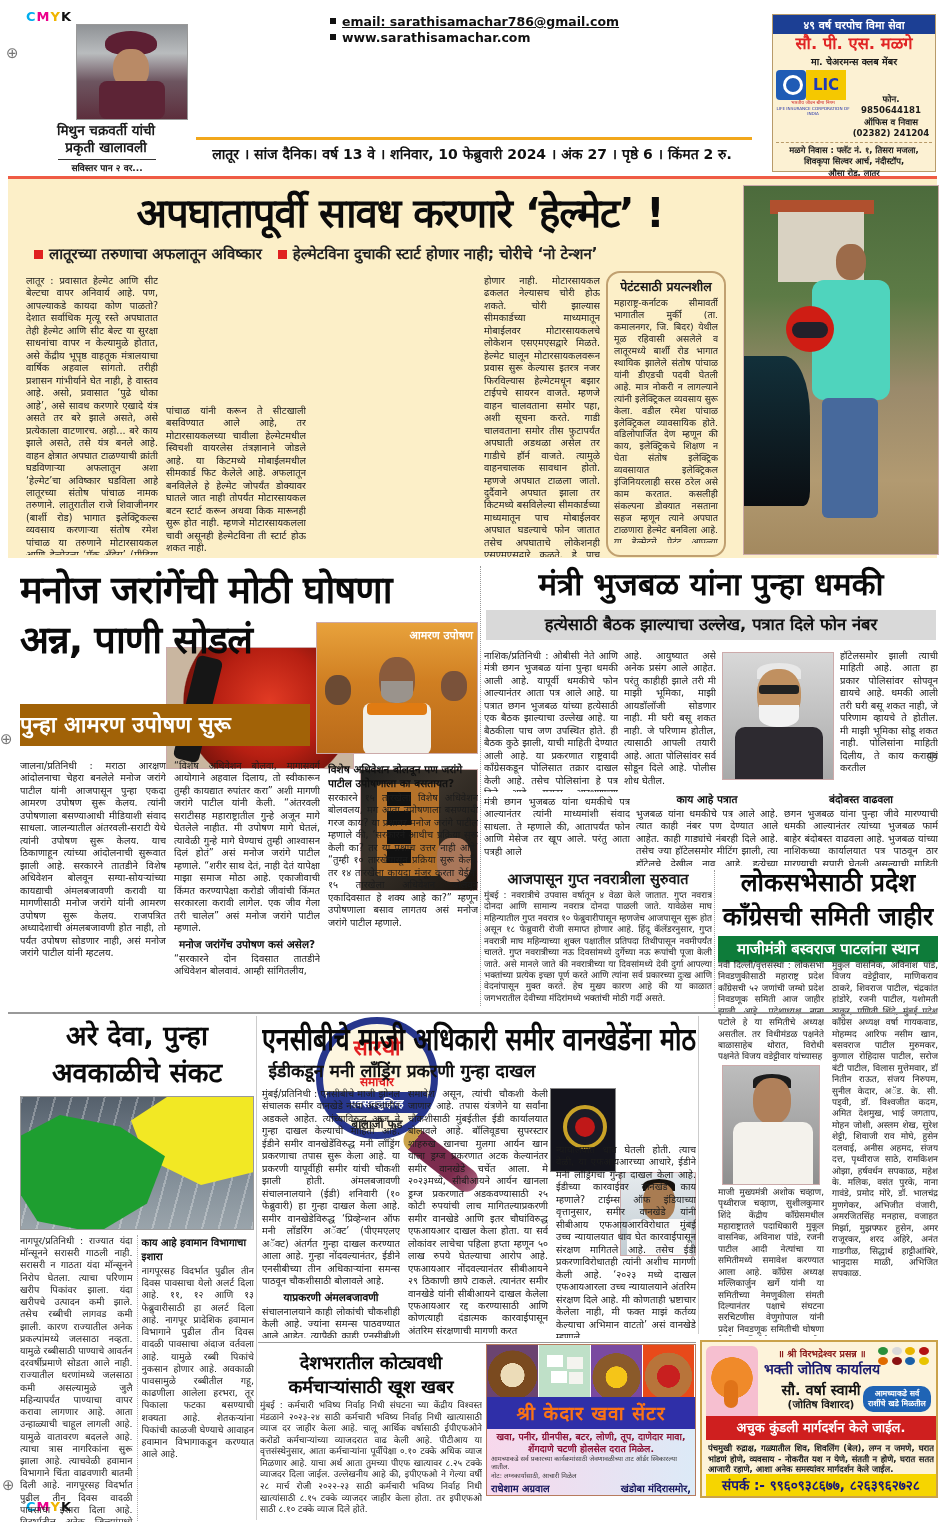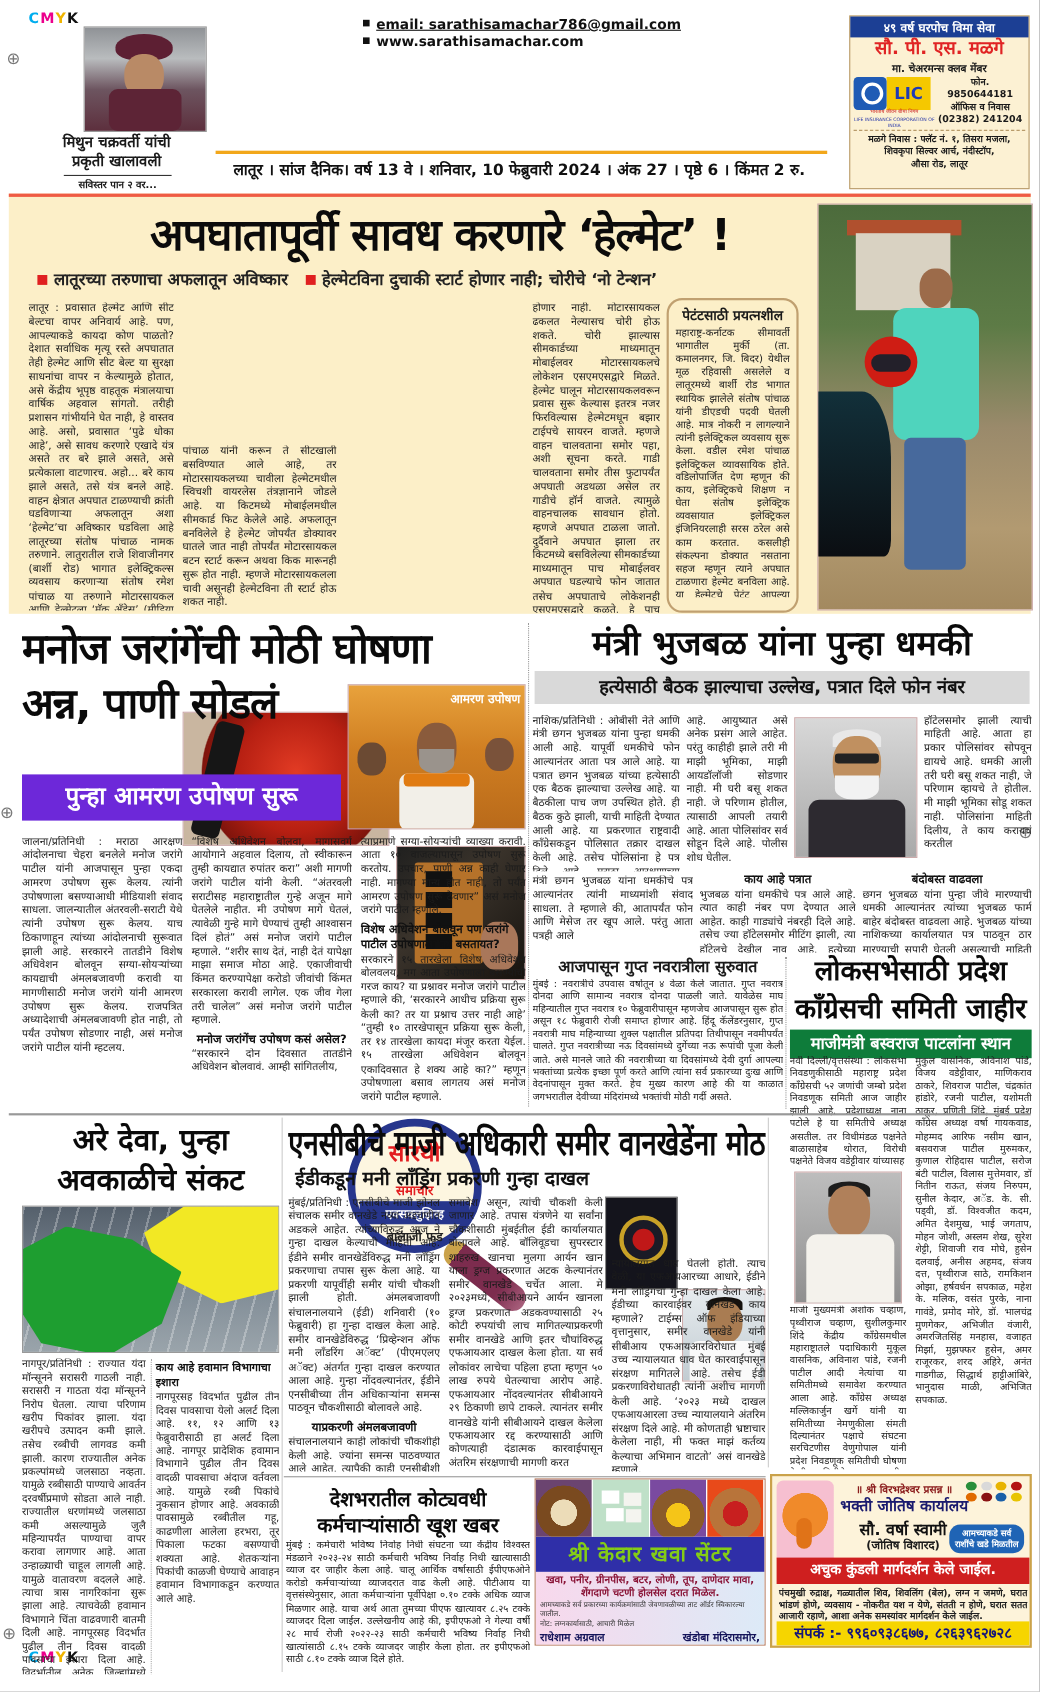--- a/index.html
+++ b/index.html
@@ -36,21 +36,21 @@
   .lic-name { color:#e02424; font-weight:bold; font-size:16.5px; text-align:center; line-height:1.25; }
   .lic-sub { font-weight:bold; font-size:9.5px; text-align:center; }
   .lic-mid { display:flex; margin:2px 3px; }
   .lic-logo { width:74px; }
   .lic-logo-row { display:flex; }
   .lic-blue { width:30px; height:30px; background:#1f5bb5; border-radius:4px; position:relative; }
   .lic-blue::after{ content:""; position:absolute; left:7px; top:5px; width:14px; height:14px; border:3px solid #fff; border-radius:50%; }
   .lic-yellow { width:40px; height:30px; background:#f5c800; color:#1f3bb5; font-weight:bold; font-size:15px; text-align:center; line-height:30px; }
   .lic-tag { font-size:4.6px; color:#c22; text-align:center; line-height:1.3; }
   .lic-tag2 { font-size:4.2px; color:#23a; text-align:center; }
-  .lic-phone { flex:1; text-align:center; font-weight:bold; font-size:8.6px; line-height:1.35; }
+  .lic-phone { flex:1; text-align:center; font-weight:bold; font-size:8.6px; line-height:1.35;margin-top:24px; }
   .lic-addr { font-weight:bold; font-size:8.4px; text-align:center; line-height:1.35; border-top:1px dashed #b89b6a; margin:1px 3px 0; padding-top:2px; }
 
   
   .panel { background:#fcefc8; border-top:3px solid #ef5b44; }
   .h1-main { font-size:40px; font-weight:bold; color:#0b0b0b; text-align:center; white-space:nowrap; letter-spacing:-1px; }
   .kickers { display:flex; gap:16px; font-size:15px; font-weight:bold; color:#222; white-space:nowrap; }
   .rsq { display:inline-block; width:9px; height:9px; background:#e02020; margin-right:6px; }
   .photo { border:1px solid #caa; }
   .tankp { background:radial-gradient(circle at 55% 45%, #e23b24 0%, #b61f12 45%, #7e140c 70%, #c9b6a0 71%); position:relative; }
   .tankp .strap { position:absolute; left:18px; top:8px; width:26px; height:106px; background:#161616; transform:rotate(14deg); border-radius:6px; }
@@ -72,21 +72,21 @@
   .mag-t1 { color:#e31e20; font-weight:bold; font-size:21px; margin-top:14px; line-height:1; }
   .mag-t2 { color:#e31e20; font-weight:bold; font-size:12px; line-height:1.2;margin-top:16px; }
   .mag-band { background:#27368c; color:#fff; font-weight:bold; font-size:11px; margin:3px 4px; padding:3px 0; }
   .mag-by { font-weight:bold; font-size:11.5px; color:#222; }
   .mag-handle { position:absolute; left:96px; top:104px; width:88px; height:24px; background:linear-gradient(90deg,#caa24a 0 12px,#7c2c4e 12px 70%,#a8607c 100%); border-radius:12px; transform:rotate(38deg); transform-origin:left center; }
   .patent { border:2px solid #c0a070; border-radius:14px; background:transparent; padding:5px 6px; }
   .patent-title { font-weight:bold; font-size:12.5px; text-align:center; margin-bottom:2px; }
 
   
   .h1-jar { font-size:38px; font-weight:bold; letter-spacing:-1px; white-space:nowrap; color:#0a0a0a; }
-  .banner-red { background:#6d28d9; color:#fff; font-weight:bold; font-size:22px; text-align:center; }
+  .banner-red { background:#a16207; color:#fff; font-weight:bold; font-size:22px; }
   .h1-bhu { font-size:31px; font-weight:bold; text-align:center; white-space:nowrap; color:#0a0a0a; }
   .graybar { background:#d9d9d9; color:#111; font-weight:bold; font-size:16.5px; text-align:center; }
   .subh { font-weight:bold; font-size:10.5px; text-align:center; margin:2px 0; color:#111; }
   .subh-l { font-weight:bold; font-size:10.5px; margin:2px 0; color:#111; }
   .col { font-size:9.6px; }
   .greenbar { background:#0e7c3a; color:#fff; font-weight:bold; font-size:15px; text-align:center; }
   .h1-cong { font-size:25px; font-weight:bold; text-align:center; white-space:nowrap; color:#0a0a0a; }
   .h1-sm { font-size:27px; font-weight:bold; text-align:center; white-space:nowrap; color:#0a0a0a; }
   .h1-wan { font-size:25px; font-weight:bold; text-align:center; white-space:nowrap; transform:scaleY(1.25); transform-origin:top center; color:#0a0a0a; }
   .sub-wan { font-weight:bold; font-size:17.5px; text-align:center; white-space:nowrap; color:#111; }
@@ -129,21 +129,21 @@
   .khawa { border:1px solid #b77b5e; background:#fff; overflow:hidden; }
   .khawa-strip { display:flex; height:52px; }
   .khawa-strip .t { flex:1; border-right:1px solid #fff; position:relative; }
   .t1 { background:radial-gradient(circle at 50% 58%, #ecdcb8 0 30%, #7a4a1f 31% 62%, #6b4470 63%); }
   .t2 { background:#bfe0c8; }
   .t2::after{content:"";position:absolute;left:8px;top:10px;width:36px;height:30px;background:
     linear-gradient(#fff,#fff) 0 0/16px 12px no-repeat, linear-gradient(#f4f4ef,#f4f4ef) 20px 2px/16px 12px no-repeat,
     linear-gradient(#fff,#fff) 4px 16px/16px 12px no-repeat, linear-gradient(#f4f4ef,#f4f4ef) 22px 17px/16px 12px no-repeat;}
   .t3 { background:radial-gradient(circle at 50% 62%, #f5c518 0 26%, #8a5a2a 27% 58%, #7a4aa0 59%); }
   .t4 { background:radial-gradient(circle at 50% 60%, #c81f1f 0 28%, #b8743a 29% 58%, #e84a1a 59%); }
-  .khawa-bar { background:#2f2fa8; color:#84cc16; font-weight:bold; font-size:19px; text-align:center; height:32px; line-height:32px; letter-spacing:1px; }
+  .khawa-bar { background:#2f2fa8; color:#f97316; font-weight:bold; font-size:19px; text-align:center; height:32px; line-height:32px; letter-spacing:1px; }
   .khawa-body { background:linear-gradient(90deg,#f8d8ec,#dcEAf7); padding:2px 4px 3px; }
   .khawa-l1 { color:#8a1538; font-weight:bold; font-size:9.3px; text-align:center; line-height:1.3; }
   .khawa-note { font-size:6.6px; color:#333; line-height:1.25; }
   .khawa-contact { display:flex; justify-content:space-between; margin-top:2px; font-weight:bold; font-size:9.8px; color:#14145a; }
   .jyo { background:#fdf3da; border:2px solid #caa24a; overflow:hidden; }
   .ganesh { background:radial-gradient(circle at 50% 42%, #f08a2a 0 40%, #f6bfd0 41%); border-radius:6px; position:relative; }
   .ganesh::after { content:""; position:absolute; left:18px; top:34px; width:14px; height:28px; background:#e07318; border-radius:8px; }
   .gems { display:grid; grid-template-columns:repeat(4,1fr); gap:2px; }
   .gems i { width:10px; height:8px; border-radius:50%; display:block; }
   .jyo-top { color:#8a1a1a; font-weight:bold; font-size:9.5px; text-align:center; }
@@ -270,21 +270,20 @@
       <div class="scarfo"></div>
     </div>
     <div class="abs banner-red" style="left:0;top:142px;width:290px;height:42px;line-height:42px;">पुन्हा आमरण उपोषण सुरू</div>
     <div class="abs col jtext" style="left:0;top:198px;width:146px;height:250px;">जालना/प्रतिनिधी : मराठा आरक्षण आंदोलनाचा चेहरा बनलेले मनोज जरांगे पाटील यांनी आजपासून पुन्हा एकदा आमरण उपोषण सुरू केलय. त्यांनी उपोषणाला बसण्याआधी मीडियाशी संवाद साधला. जालन्यातील अंतरवली-सराटी येथे त्यांनी उपोषण सुरू केलय. याच ठिकाणाहून त्यांच्या आंदोलनाची सुरूवात झाली आहे. सरकारने तातडीने विशेष अधिवेशन बोलवून सग्या-सोयऱ्यांच्या कायद्याची अंमलबजावणी करावी या मागणीसाठी मनोज जरांगे यांनी आमरण उपोषण सुरू केलय. राजपत्रित अध्यादेशाची अंमलबजावणी होत नाही, तो पर्यंत उपोषण सोडणार नाही, असं मनोज जरांगे पाटील यांनी म्हटलय.</div>
     <div class="abs" style="left:154px;top:198px;width:146px;height:250px;overflow:hidden;">
       <p class="col jtext">“विशेष अधिवेशन बोलवा, मागासवर्ग आयोगाने अहवाल दिलाय, तो स्वीकारून तुम्ही कायद्यात रुपांतर करा” अशी मागणी जरांगे पाटील यांनी केली. “अंतरवली सराटीसह महाराष्ट्रातील गुन्हे अजून मागे घेतलेले नाहीत. मी उपोषण मागे घेतलं, त्यावेळी गुन्हे मागे घेण्याचं तुम्ही आश्वासन दिलं होतं” असं मनोज जरांगे पाटील म्हणाले. “शरीर साथ देतं, नाही देतं यापेक्षा माझा समाज मोठा आहे. एकाजीवाची किंमत करण्यापेक्षा करोडो जीवांची किंमत सरकारला करावी लागेल. एक जीव गेला तरी चालेल” असं मनोज जरांगे पाटील म्हणाले.</p>
       <div class="subh">मनोज जरांगेंच उपोषण कसं असेल?</div>
       <p class="col jtext">“सरकारने दोन दिवसात तातडीने अधिवेशन बोलवावं. आम्ही सांगितलीय,</p>
     </div>
     <div class="abs" style="left:308px;top:198px;width:150px;height:250px;overflow:hidden;">
-      <p class="col jtext">त्याप्रमाणे सग्या-सोयऱ्यांची व्याख्या करावी. आता १० वाजल्यापासून उपोषण सुरू करतोय. उपचार, पाणी अन्न काही घेणार नाही. मागण्या मान्य होत नाही, तो पर्यंत आमरण उपोषण सुरू ठेवणार” असं मनोज जरांगे पाटील म्हणाले.</p>
       <div class="subh-l">विशेष अधिवेशन बोलवून पण जरांगे पाटील उपोषणाला का बसतायत?</div>
       <p class="col jtext">सरकारने १५ तारखेला विशेष अधिवेशन बोलवलय, मग आता उपोषणाला बसण्याची गरज काय? या प्रश्नावर मनोज जरांगे पाटील म्हणाले की, ‘सरकारने आधीच प्रक्रिया सुरू केली का? तर या प्रश्नाच उत्तर नाही आहे’ “तुम्ही १० तारखेपासून प्रक्रिया सुरू केली, तर १४ तारखेला कायदा मंजूर करता येईल. १५ तारखेला अधिवेशन बोलवून एकादिवसात हे शक्य आहे का?” म्हणून उपोषणाला बसाव लागतय असं मनोज जरांगे पाटील म्हणाले.</p>
     </div>
   </div>
 
   <div class="abs dotted-v" style="left:480px;top:566px;height:440px;"></div>
 
   <div class="abs" style="left:484px;top:562px;width:454px;height:448px;overflow:hidden;">
     <div class="abs h1-bhu" style="left:0;top:0;width:454px;">मंत्री भुजबळ यांना पुन्हा धमकी</div>
     <div class="abs graybar" style="left:2px;top:48px;width:450px;height:30px;line-height:30px;">हत्येसाठी बैठक झाल्याचा उल्लेख, पत्रात दिले फोन नंबर</div>

